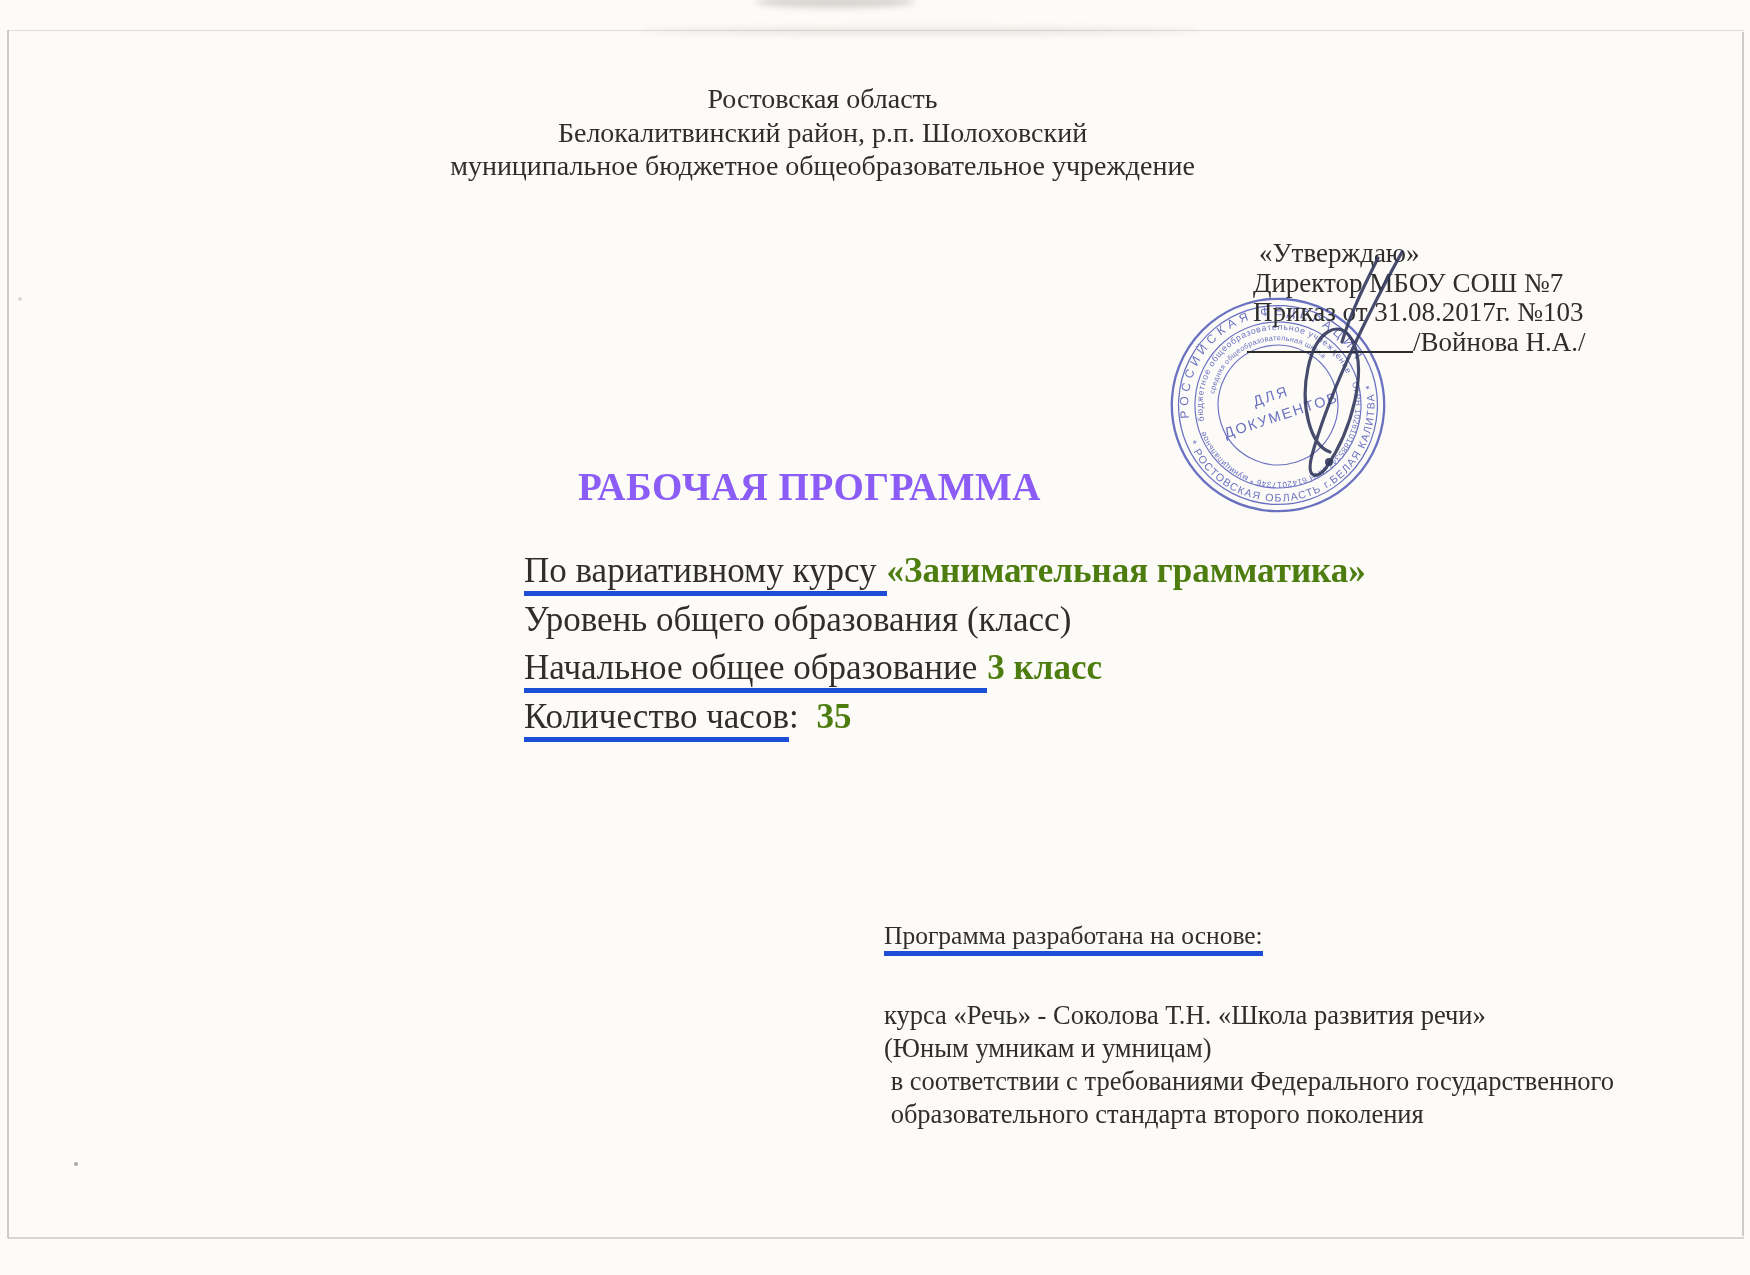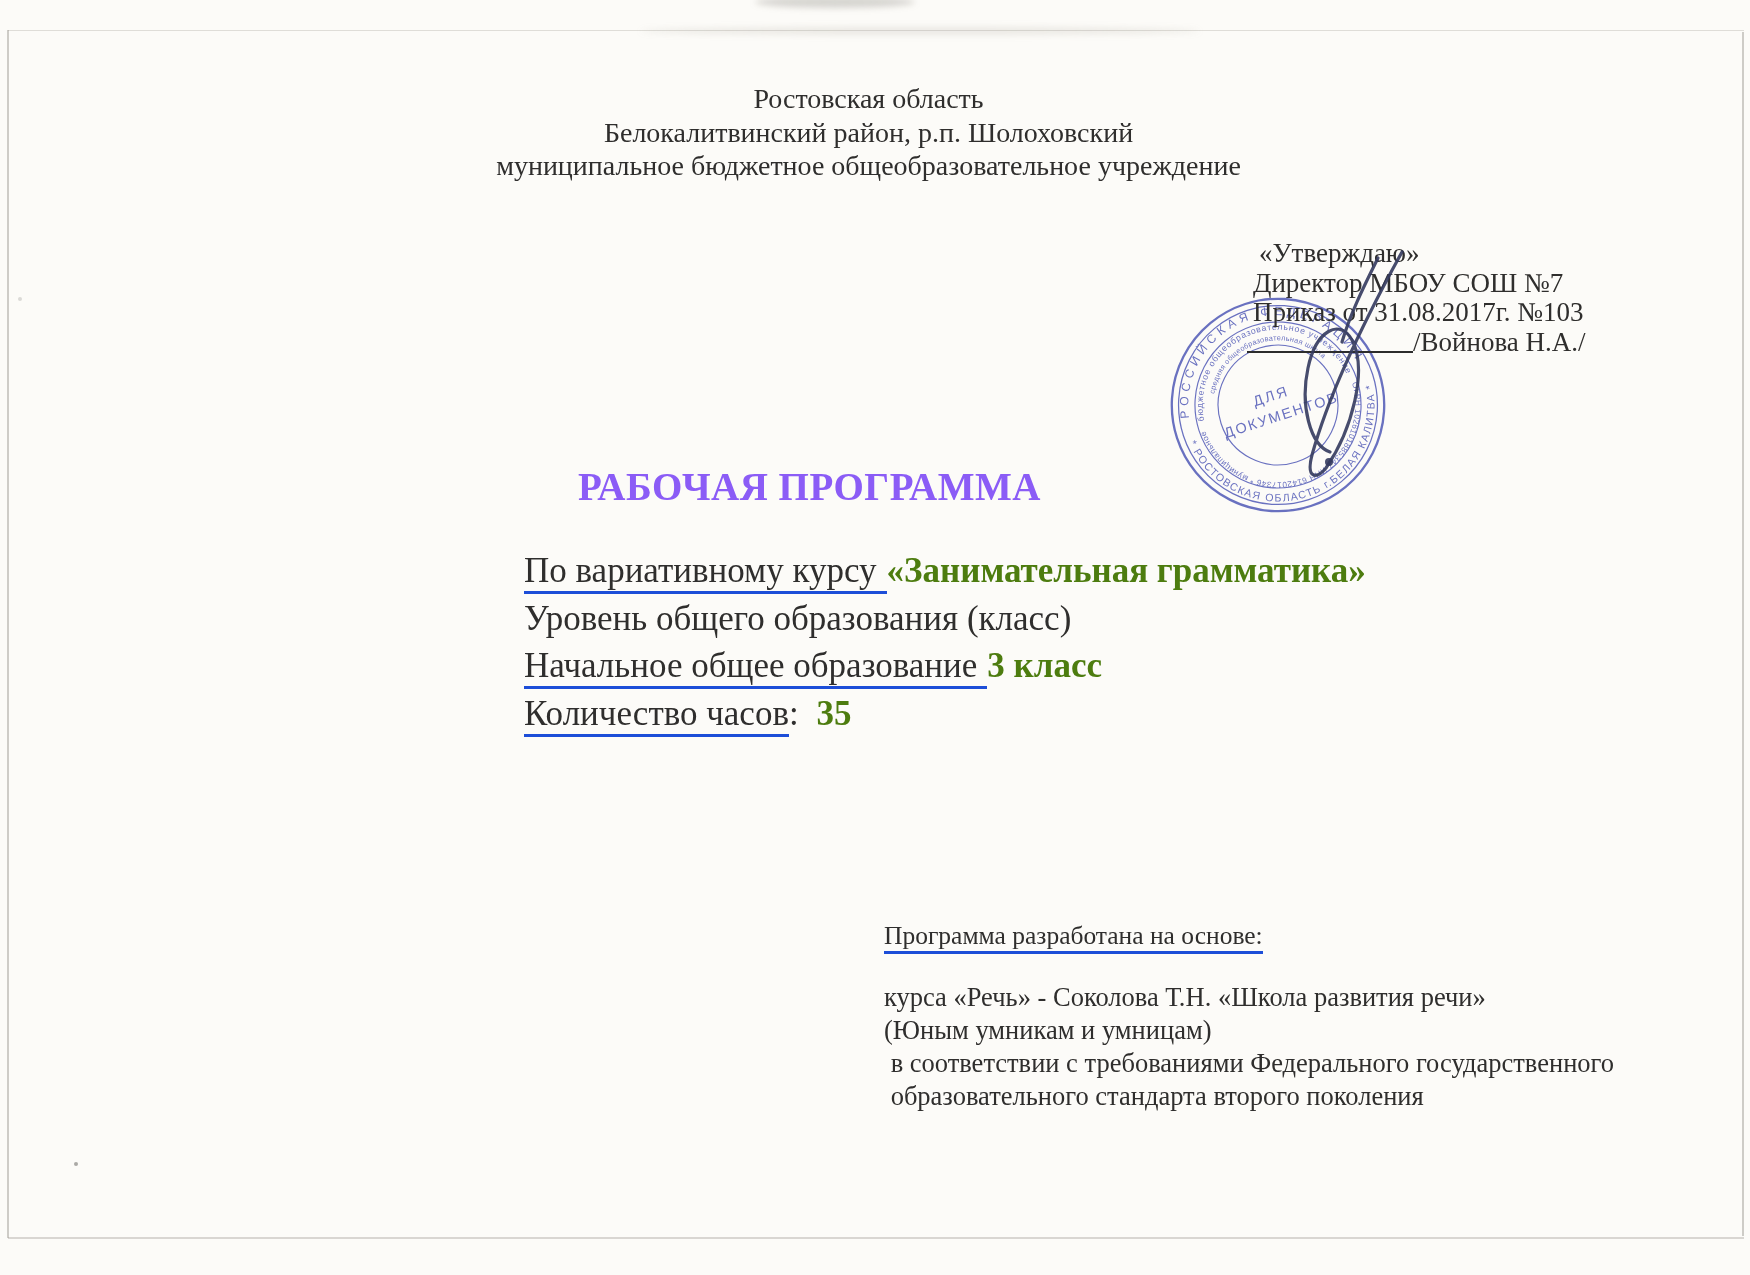--- a/index.html
+++ b/index.html
@@ -17,21 +17,21 @@
   .edge.right{left:1742px;top:32px;width:2px;height:1204px;}
   .edge.top{left:8px;top:30px;width:1736px;height:1px;background:rgba(170,166,158,.35);}
   .edge.bottom{left:8px;top:1237px;width:1736px;height:2px;background:rgba(160,156,148,.38);}
   .smudge{position:absolute;border-radius:50%;filter:blur(3px);}
   .smudge.a{left:755px;top:-4px;width:160px;height:12px;background:rgba(105,100,92,.25);}
   .smudge.b{left:640px;top:27px;width:560px;height:8px;background:rgba(140,135,125,.16);}
   .speck{position:absolute;width:4px;height:4px;border-radius:50%;background:rgba(90,88,84,.5);}
   
   .header{
     position:absolute;left:0;top:82px;width:1645px;
-    text-align:center;font-size:28px;line-height:33.5px;margin-left:46px;
+    text-align:center;font-size:28px;line-height:33.5px;
   }
   
   .approval{
     position:absolute;left:1253px;top:239px;
     font-size:27px;line-height:29.5px;z-index:3;
   }
   .approval .l1{padding-left:6px;}
   .sig-row{white-space:nowrap;}
   .sig-rule{
     display:inline-block;width:166px;height:21px;
@@ -43,28 +43,28 @@
   .stamp text{font-family:"Liberation Sans", sans-serif;fill:#4a53b4;}
   
   .signature{position:absolute;left:1240px;top:240px;width:220px;height:280px;z-index:5;}
   
   .title{
     position:absolute;left:578px;top:464px;
     font-size:39px;font-weight:bold;letter-spacing:.5px;color:#8b5cf6;
   }
   
   .course{position:absolute;left:524px;top:547px;font-size:35px;line-height:47.5px;}
-  .u{display:inline-block;border-bottom:3px solid #1d4ed8;line-height:1.18;}
+  .u{display:inline-block;border-bottom:5px solid #1d4ed8;line-height:1.18;}
   .pr{padding-right:10px;}
   .b{font-weight:bold;color:#4d7c0f;}
   .gap{display:inline-block;width:9px;}
   
   .basis{position:absolute;left:884px;top:919px;font-size:26.5px;line-height:33px;}
   .basis .heading{font-size:25.5px;}
-  .basis-lines{margin-top:27px;}
+  .basis-lines{margin-top:43px;}
   .basis-lines div{white-space:pre;}
 </style>
 </head>
 <body>
 
 <div id="page">
 
   <div class="edge top"></div>
   <div class="edge left"></div>
   <div class="edge right"></div>

